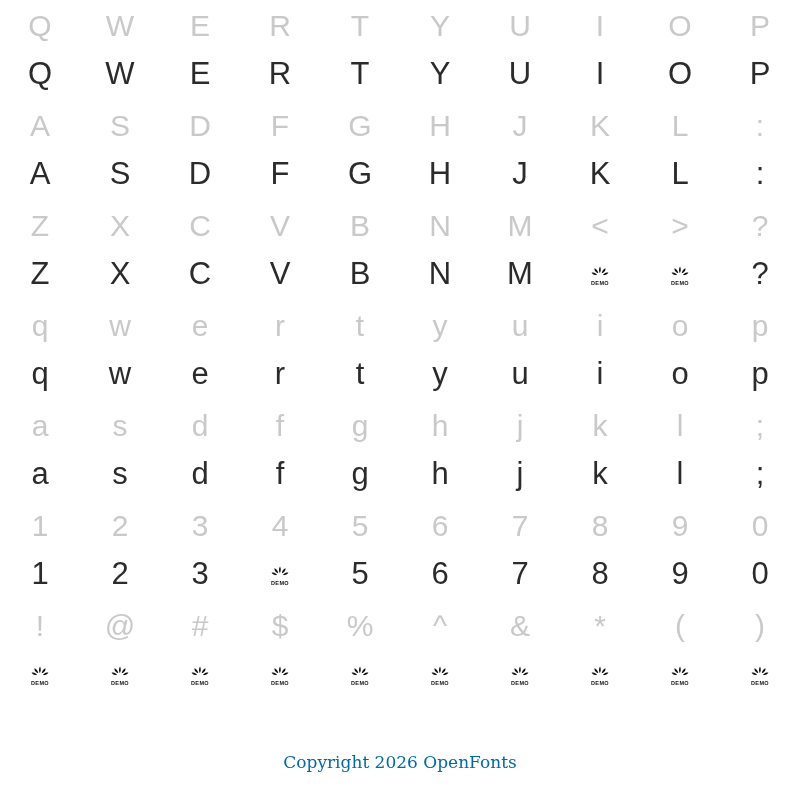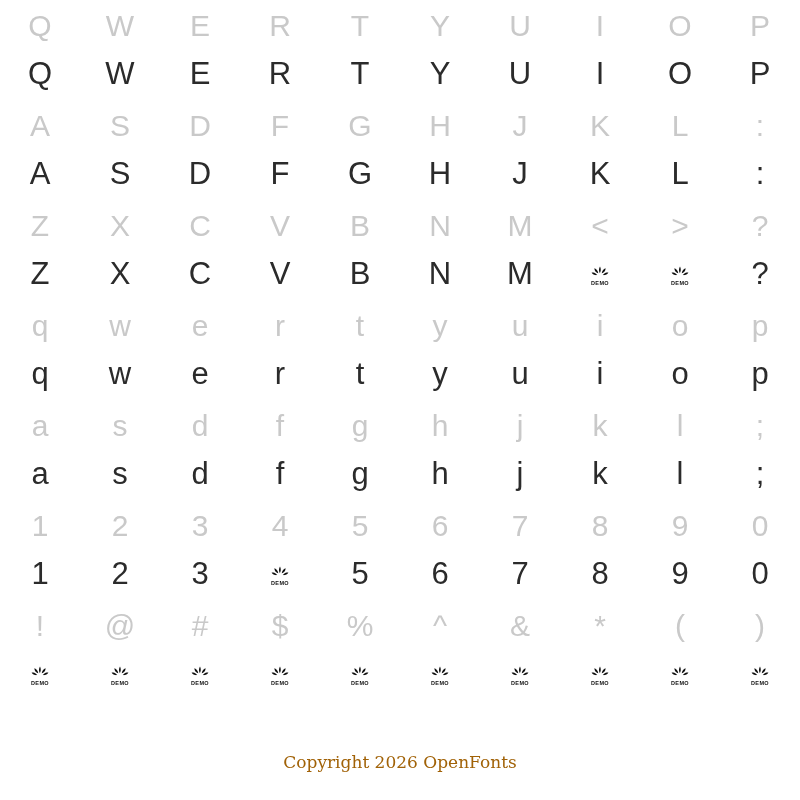--- a/index.html
+++ b/index.html
@@ -81,21 +81,21 @@
     line-height: 6px;
     margin-top: 1px;
   }
   .footer {
     position: absolute;
     left: 0;
     top: 752px;
     width: 800px;
     text-align: center;
     font-size: 17px;
-    color: #a16207;
+    color: #0369a1;
     font-family: "DejaVu Serif", serif;
   }
 </style>
 </head>
 <body>
 
 <div id="sheet">
   <div class="grid">
       <div class="cell">
         <div class="key">Q</div>

